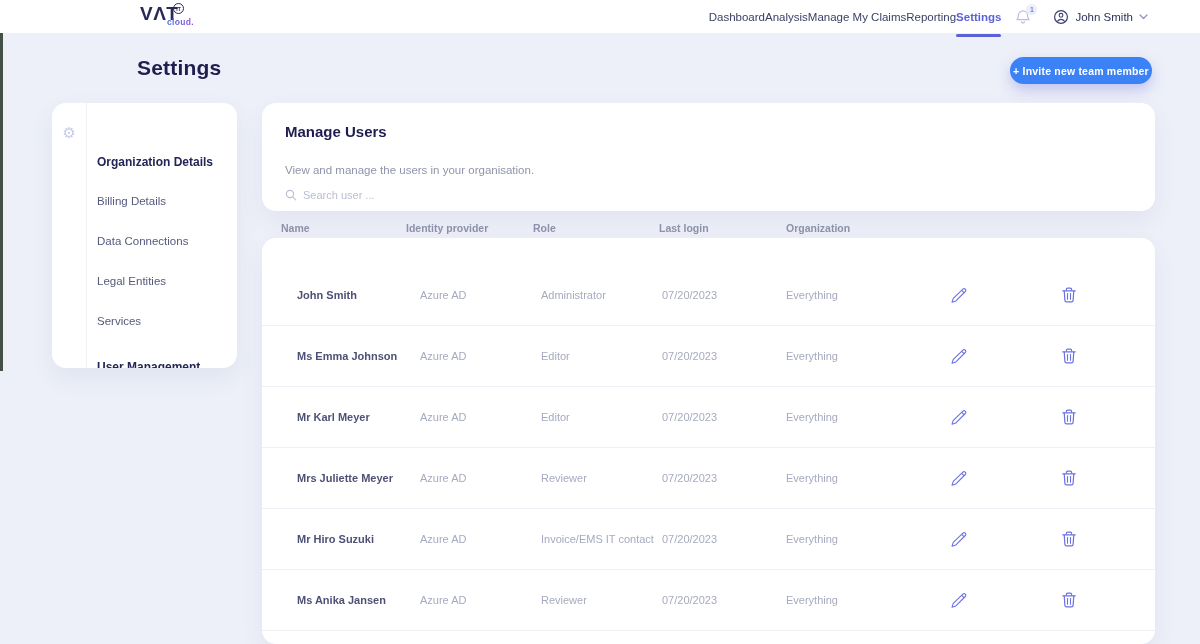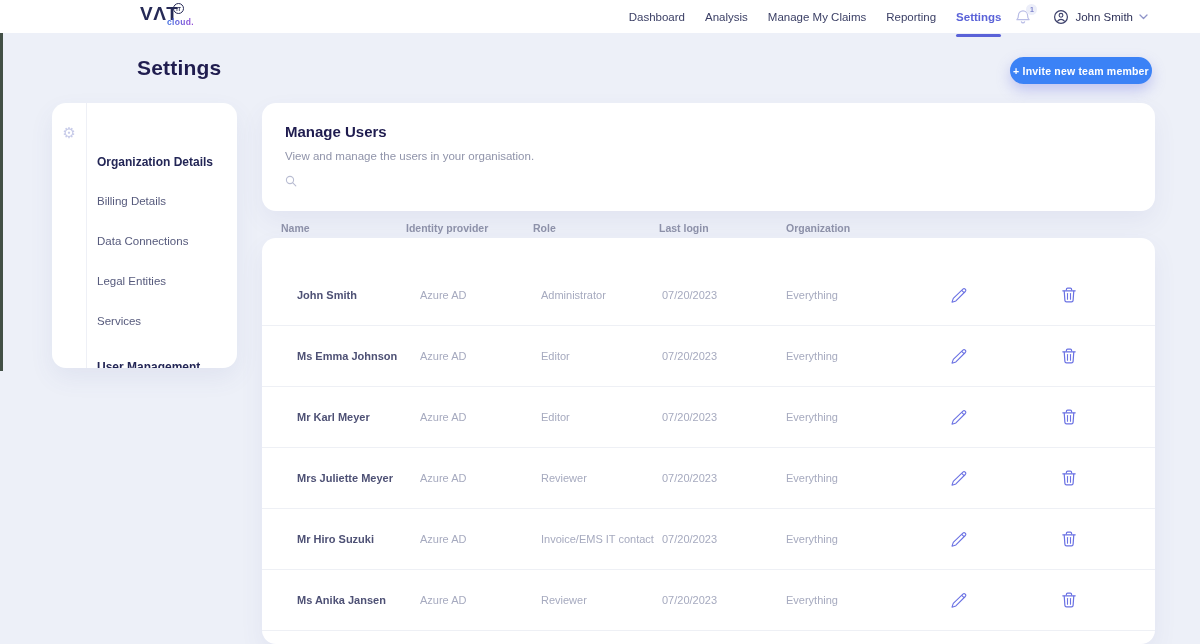--- a/index.html
+++ b/index.html
@@ -23,21 +23,21 @@
     border:1.2px solid #262a56; border-radius:50%;
     font-size:5px; font-weight:700; color:#262a56;
     display:flex; align-items:center; justify-content:center;
   }
   .logo-sub{
     position:absolute; left:27px; top:14px;
     font-size:8.5px; font-weight:700; letter-spacing:.3px;
     background:linear-gradient(90deg,#3f6ee0,#9a4fd6);
     -webkit-background-clip:text; background-clip:text; color:transparent;text-align:right;
   }
-  .nav{ margin-left:auto; display:flex; align-items:center; gap:20px; height:100%; }
+  .nav{ margin-left:auto; display:flex; align-items:center; gap:0; height:100%; }
   .nav-item{
     font-size:11.5px; color:#3c4066; text-decoration:none;
     height:100%; display:flex; align-items:center; position:relative; cursor:pointer;
   }
   .nav-item.active{ color:#5a62d8; font-weight:700; }
   .nav-item.active::after{
     content:""; position:absolute; left:0; right:0; bottom:-4px; height:3px;
     background:#5a62d8; border-radius:3px;
   }
   .bell-wrap{ position:relative; margin:0 22px 0 14px; cursor:pointer; height:16px; }
@@ -73,21 +73,21 @@
   .side-item.m{ margin-top:28px; }
   .side-item.active{
     margin-top:15px; height:30px; display:flex; align-items:center;
     background:#f1f3f9; border-right:4px solid #5a62d8;
     color:#2b2e58; font-weight:600;
   }
   
   .card{ position:absolute; background:#fff; border-radius:14px; box-shadow:0 10px 25px rgba(80,90,150,.07); }
   .users-card{ left:262px; top:103px; width:893px; height:108px; padding:20px 0 0 23px; }
   .users-card h2{ font-size:15px; font-weight:700; color:#1f1c4f; }
-  .users-card p{ margin-top:10px; font-size:11.5px; color:#9094aa; }
+  .users-card p{ margin-top:24px; font-size:11.5px; color:#9094aa; }
   .search{ display:flex; align-items:center; gap:6px; margin-top:13px; }
   .search input{
     border:none; outline:none; font-family:inherit; font-size:11px;
     color:#555a78; width:300px; background:transparent;
   }
   .search input::placeholder{ color:#b9bdd2; }
   
   .table-head{
     position:absolute; left:262px; top:214px; width:893px; height:27px;
     display:grid; grid-template-columns:125px 127px 126px 127px 1fr;
@@ -182,20 +182,21 @@
 </aside>
 
 <section class="card users-card">
   <h2>Manage Users</h2>
   <p>View and manage the users in your organisation.</p>
   <div class="search">
     <svg width="12" height="12" viewBox="0 0 12 12">
       <circle cx="5" cy="5" r="3.6" fill="none" stroke="#b9bdd2" stroke-width="1.1"></circle>
       <line x1="7.8" y1="7.8" x2="10.8" y2="10.8" stroke="#b9bdd2" stroke-width="1.1" stroke-linecap="round"></line>
     </svg>
+    <input type="text" placeholder="Search user ..." style="">
   </div>
 </section>
 
 <div class="table-head">
   <span>Name</span>
   <span>Identity provider</span>
   <span>Role</span>
   <span>Last login</span>
   <span>Organization</span>
 </div>

